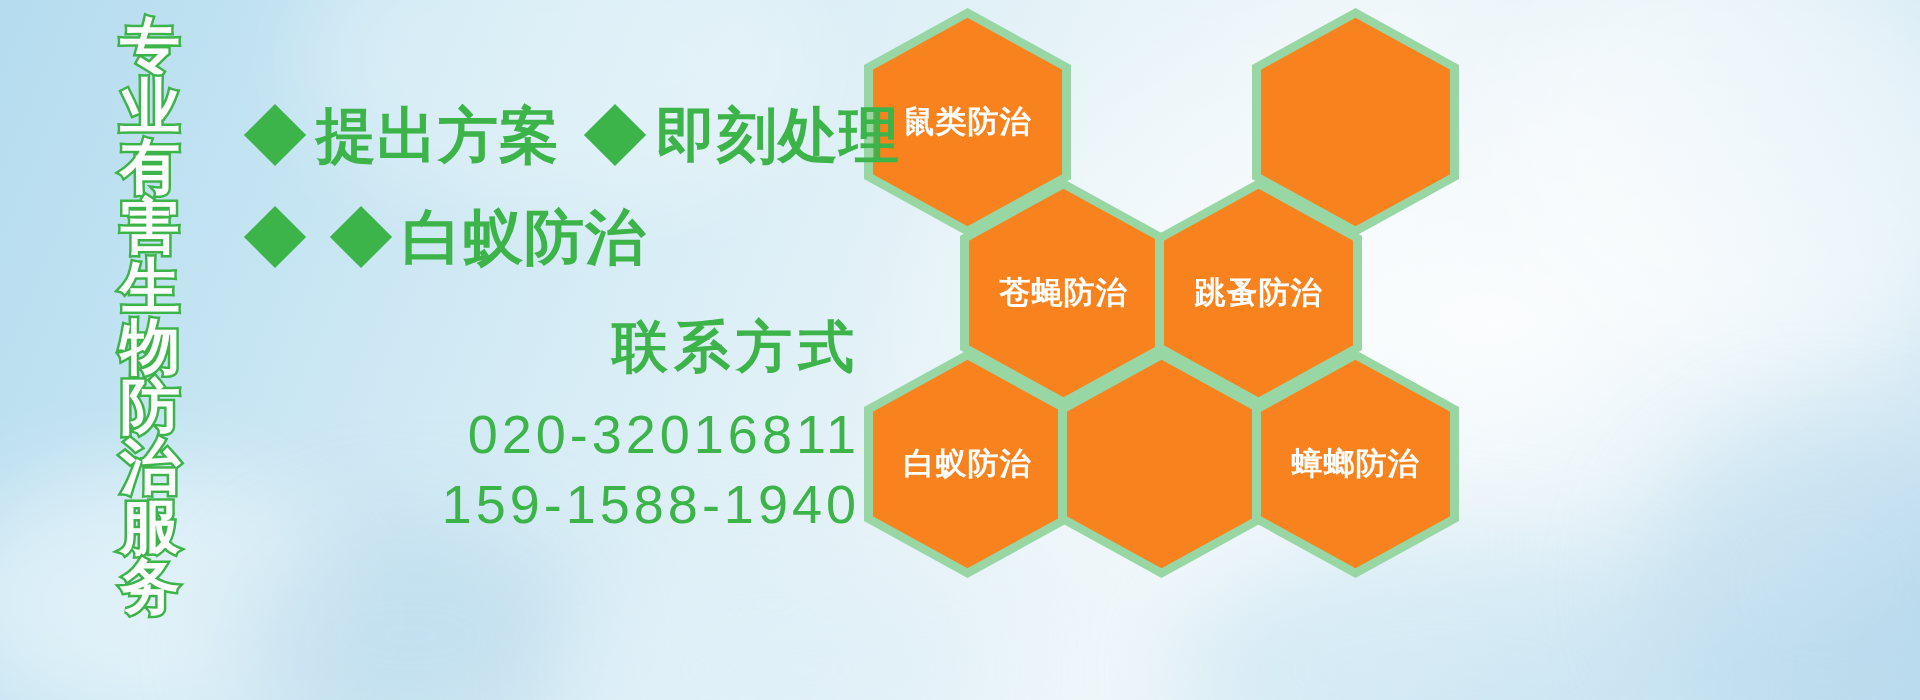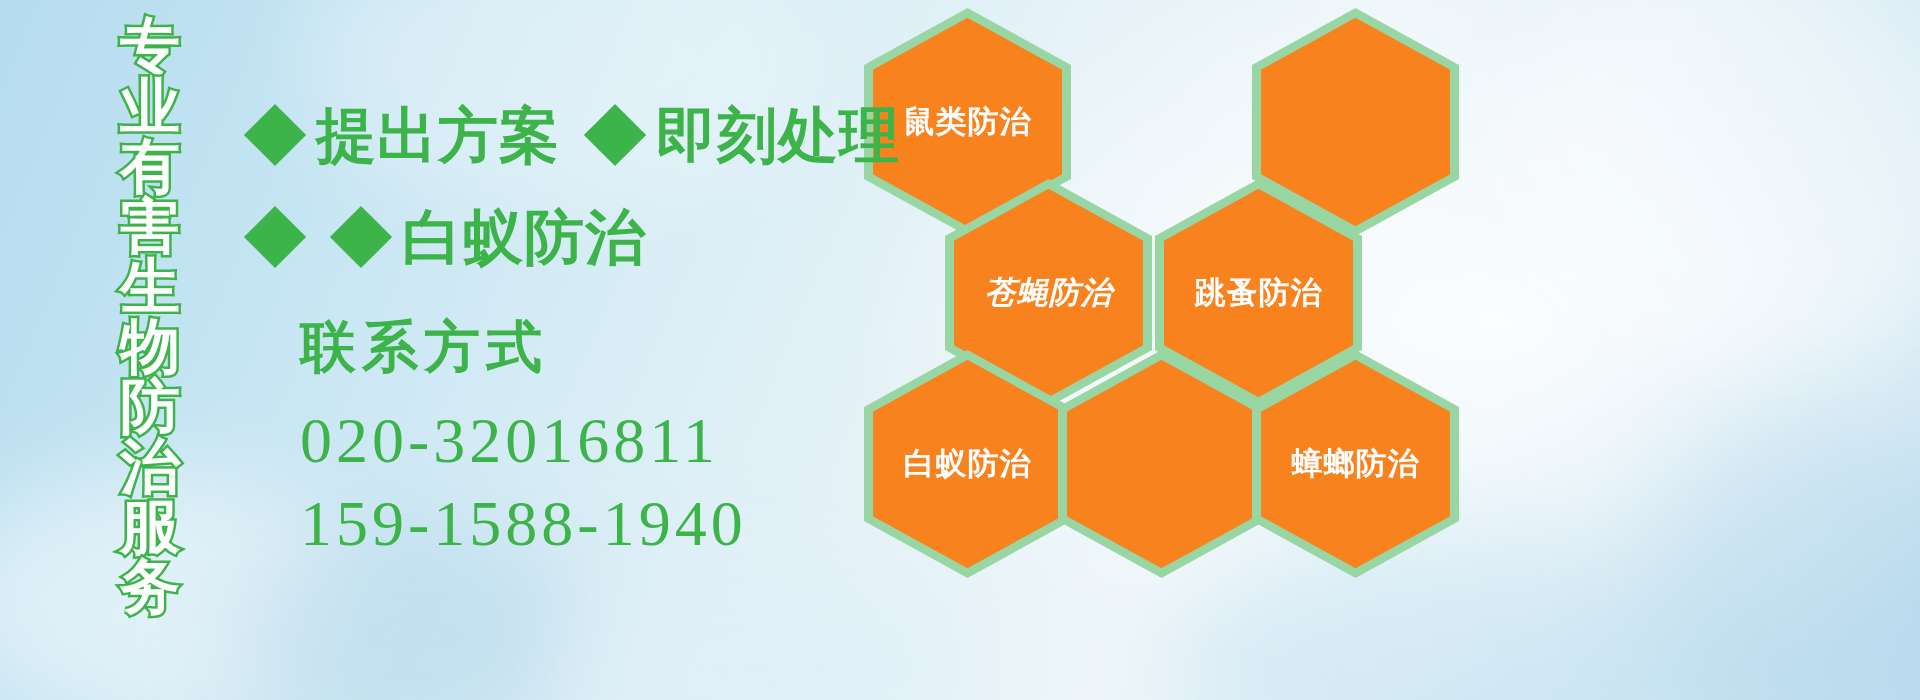--- a/index.html
+++ b/index.html
@@ -100,36 +100,36 @@
   }
   .feature-gap { width: 24px; flex: 0 0 24px; }
 
   
   #contact {
     position: absolute;
     left: 300px;
     top: 318px;
     width: 560px;
     z-index: 4;
-    text-align: left;
+    text-align: right;
   }
   #contact-heading {
     font-size: 56px;
     font-weight: bold;
     color: #3cb44a;
     line-height: 1.05;
     letter-spacing: 6px;
     font-family: "DejaVu Sans", "Liberation Sans", sans-serif;
   }
   .contact-phone {
-    font-size: 64px;
+    font-size: 54px;
     color: #3cb44a;
     line-height: 1.3;
     letter-spacing: 4px;
-    font-family: Liberation Serif, serif;
+    font-family: Liberation Sans, sans-serif;
   }
   #contact-phone-1 { margin-top: 22px; }
 
   
   #honeycomb {
     position: absolute;
     left: 860px;
     top: 0px;
     width: 620px;
     height: 570px;
@@ -169,21 +169,21 @@
     font-family: "DejaVu Sans", "Liberation Sans", sans-serif;
   }
 
   
   .hex.r0 { top: 8px; }
   .hex.r1 { top: 179px; }
   .hex.r2 { top: 350px; }
   .hex.c0 { left: 4px; }
   .hex.c1 { left: 198px; }
   .hex.c2 { left: 392px; }
-  .hex.c0h { left: 85px; font-style: italic; }
+  .hex.c0h { left: 100px; }
   .hex.c1h { left: 295px; }
 </style>
 </head>
 <body>
 
 <div id="banner">
 
   <div class="blob blob-g"></div>
   <div class="blob blob-e"></div>
   <div class="blob blob-a"></div>

